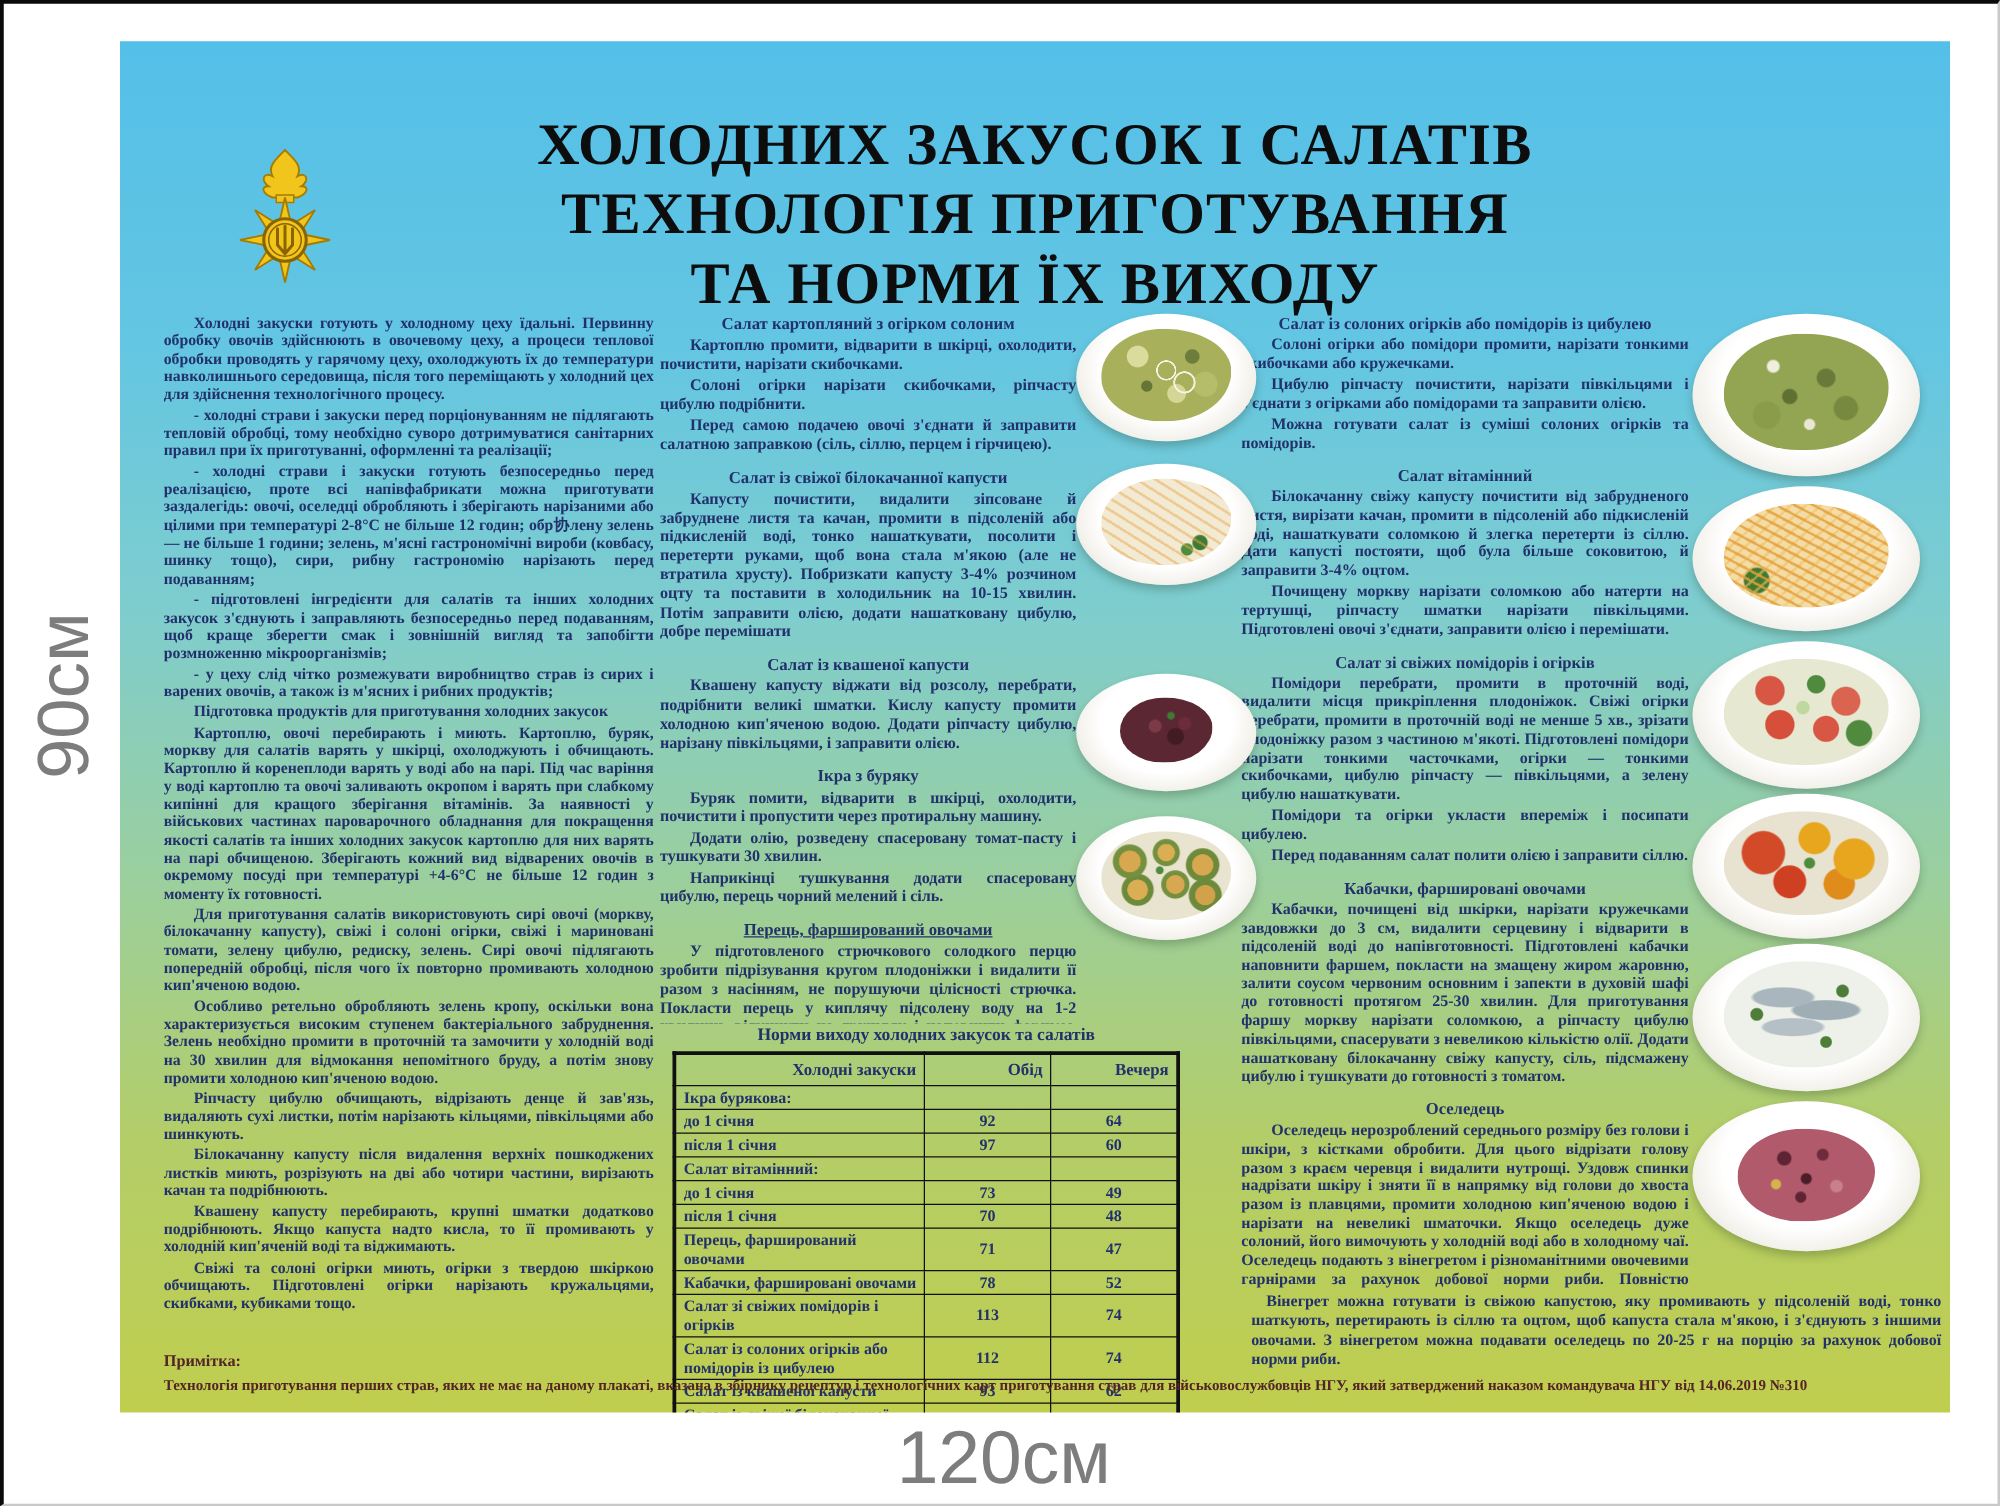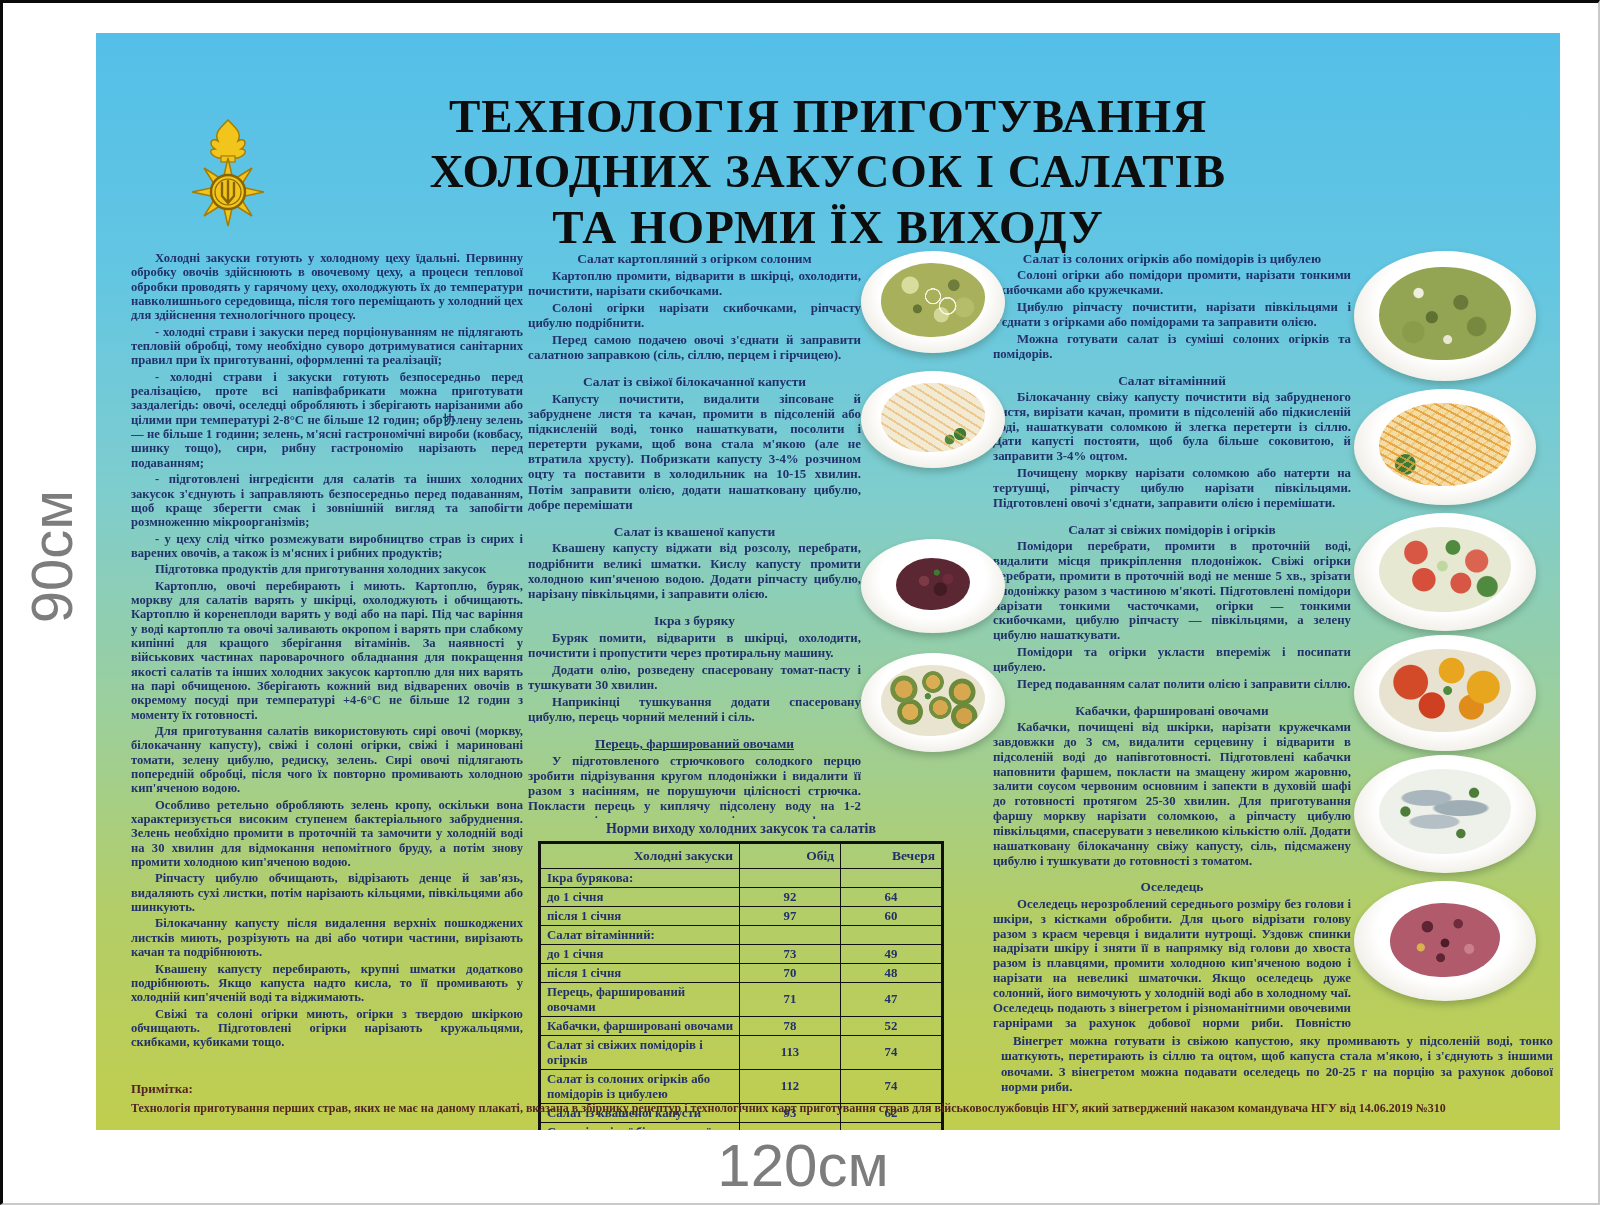--- a/index.html
+++ b/index.html
@@ -158,22 +158,22 @@
     <svg class="emblem" viewBox="0 0 80 118" aria-hidden="true">
       <path d="M40 2 C32 10 26 15 30 23 C23 19 20 26 27 31 C20 31 22 37 30 40 L50 40 C58 37 60 31 53 31 C60 26 57 19 50 23 C54 15 48 10 40 2 Z" fill="#f2c51d" stroke="#a57c00" stroke-width="1.5"></path>
       <rect x="33" y="38" width="14" height="6" fill="#f2c51d" stroke="#a57c00" stroke-width="1.2"></rect>
       <polygon points="40,40 45,62 64,50 52,69 76,74 52,79 64,98 45,86 40,108 35,86 16,98 28,79 4,74 28,69 16,50 35,62" fill="#f2c51d" stroke="#a57c00" stroke-width="1.5"></polygon>
       <circle cx="40" cy="74" r="17" fill="#f2c51d" stroke="#8a6400" stroke-width="2.5"></circle>
       <circle cx="40" cy="74" r="13" fill="none" stroke="#8a6400" stroke-width="1.2"></circle>
       <path d="M34 65 V78 M40 63 V84 M46 65 V78 M34 78 L40 85 L46 78" fill="none" stroke="#8a6400" stroke-width="2.4" stroke-linecap="round"></path>
     </svg>
 
     <div class="title">
+      <div>ХОЛОДНИХ ЗАКУСОК І САЛАТІВ</div>
       <div>ТЕХНОЛОГІЯ ПРИГОТУВАННЯ</div>
-      <div>ХОЛОДНИХ ЗАКУСОК І САЛАТІВ</div>
       <div>ТА НОРМИ ЇХ ВИХОДУ</div>
     </div>
 
     <div class="col col1">
       <p>Холодні закуски готують у холодному цеху їдальні. Первинну обробку овочів здійснюють в овочевому цеху, а процеси теплової обробки проводять у гарячому цеху, охолоджують їх до температури навколишнього середовища, після того переміщають у холодний цех для здійснення технологічного процесу.</p>
       <p>- холодні страви і закуски перед порціонуванням не підлягають тепловій обробці, тому необхідно суворо дотримуватися санітарних правил при їх приготуванні, оформленні та реалізації;</p>
       <p>- холодні страви і закуски готують безпосередньо перед реалізацією, проте всі напівфабрикати можна приготувати заздалегідь: овочі, оселедці обробляють і зберігають нарізаними або цілими при температурі 2-8°С не більше 12 годин; обр协лену зелень — не більше 1 години; зелень, м'ясні гастрономічні вироби (ковбасу, шинку тощо), сири, рибну гастрономію нарізають перед подаванням;</p>
       <p>- підготовлені інгредієнти для салатів та інших холодних закусок з'єднують і заправляють безпосередньо перед подаванням, щоб краще зберегти смак і зовнішній вигляд та запобігти розмноженню мікроорганізмів;</p>
       <p>- у цеху слід чітко розмежувати виробництво страв із сирих і варених овочів, а також із м'ясних і рибних продуктів;</p>
       <p class="subhead">Підготовка продуктів для приготування холодних закусок</p>
@@ -296,21 +296,21 @@
     <div class="col col3">
       <div class="sec">
         <h3>Салат із солоних огірків або помідорів із цибулею</h3>
         <p>Солоні огірки або помідори промити, нарізати тонкими скибочками або кружечками.</p>
         <p>Цибулю ріпчасту почистити, нарізати півкільцями і з'єднати з огірками або помідорами та заправити олією.</p>
         <p>Можна готувати салат із суміші солоних огірків та помідорів.</p>
       </div>
       <div class="sec">
         <h3>Салат вітамінний</h3>
         <p>Білокачанну свіжу капусту почистити від забрудненого листя, вирізати качан, промити в підсоленій або підкисленій воді, нашаткувати соломкою й злегка перетерти із сіллю. Дати капусті постояти, щоб була більше соковитою, й заправити 3-4% оцтом.</p>
-        <p>Почищену моркву нарізати соломкою або натерти на тертушці, ріпчасту цибулю нарізати півкільцями. Підготовлені овочі з'єднати, заправити олією і перемішати.</p>
+        <p>Почищену моркву нарізати соломкою або натерти на тертушці, ріпчасту шматки нарізати півкільцями. Підготовлені овочі з'єднати, заправити олією і перемішати.</p>
       </div>
       <div class="sec">
         <h3>Салат зі свіжих помідорів і огірків</h3>
         <p>Помідори перебрати, промити в проточній воді, видалити місця прикріплення плодоніжок. Свіжі огірки перебрати, промити в проточній воді не менше 5 хв., зрізати плодоніжку разом з частиною м'якоті. Підготовлені помідори нарізати тонкими часточками, огірки — тонкими скибочками, цибулю ріпчасту — півкільцями, а зелену цибулю нашаткувати.</p>
         <p>Помідори та огірки укласти впереміж і посипати цибулею.</p>
         <p>Перед подаванням салат полити олією і заправити сіллю.</p>
       </div>
       <div class="sec">
         <h3>Кабачки, фаршировані овочами</h3>
         <p>Кабачки, почищені від шкірки, нарізати кружечками завдовжки до 3 см, видалити серцевину і відварити в підсоленій воді до напівготовності. Підготовлені кабачки наповнити фаршем, покласти на змащену жиром жаровню, залити соусом червоним основним і запекти в духовій шафі до готовності протягом 25-30 хвилин. Для приготування фаршу моркву нарізати соломкою, а ріпчасту цибулю півкільцями, спасерувати з невеликою кількістю олії. Додати нашатковану білокачанну свіжу капусту, сіль, підсмажену цибулю і тушкувати до готовності з томатом.</p>

